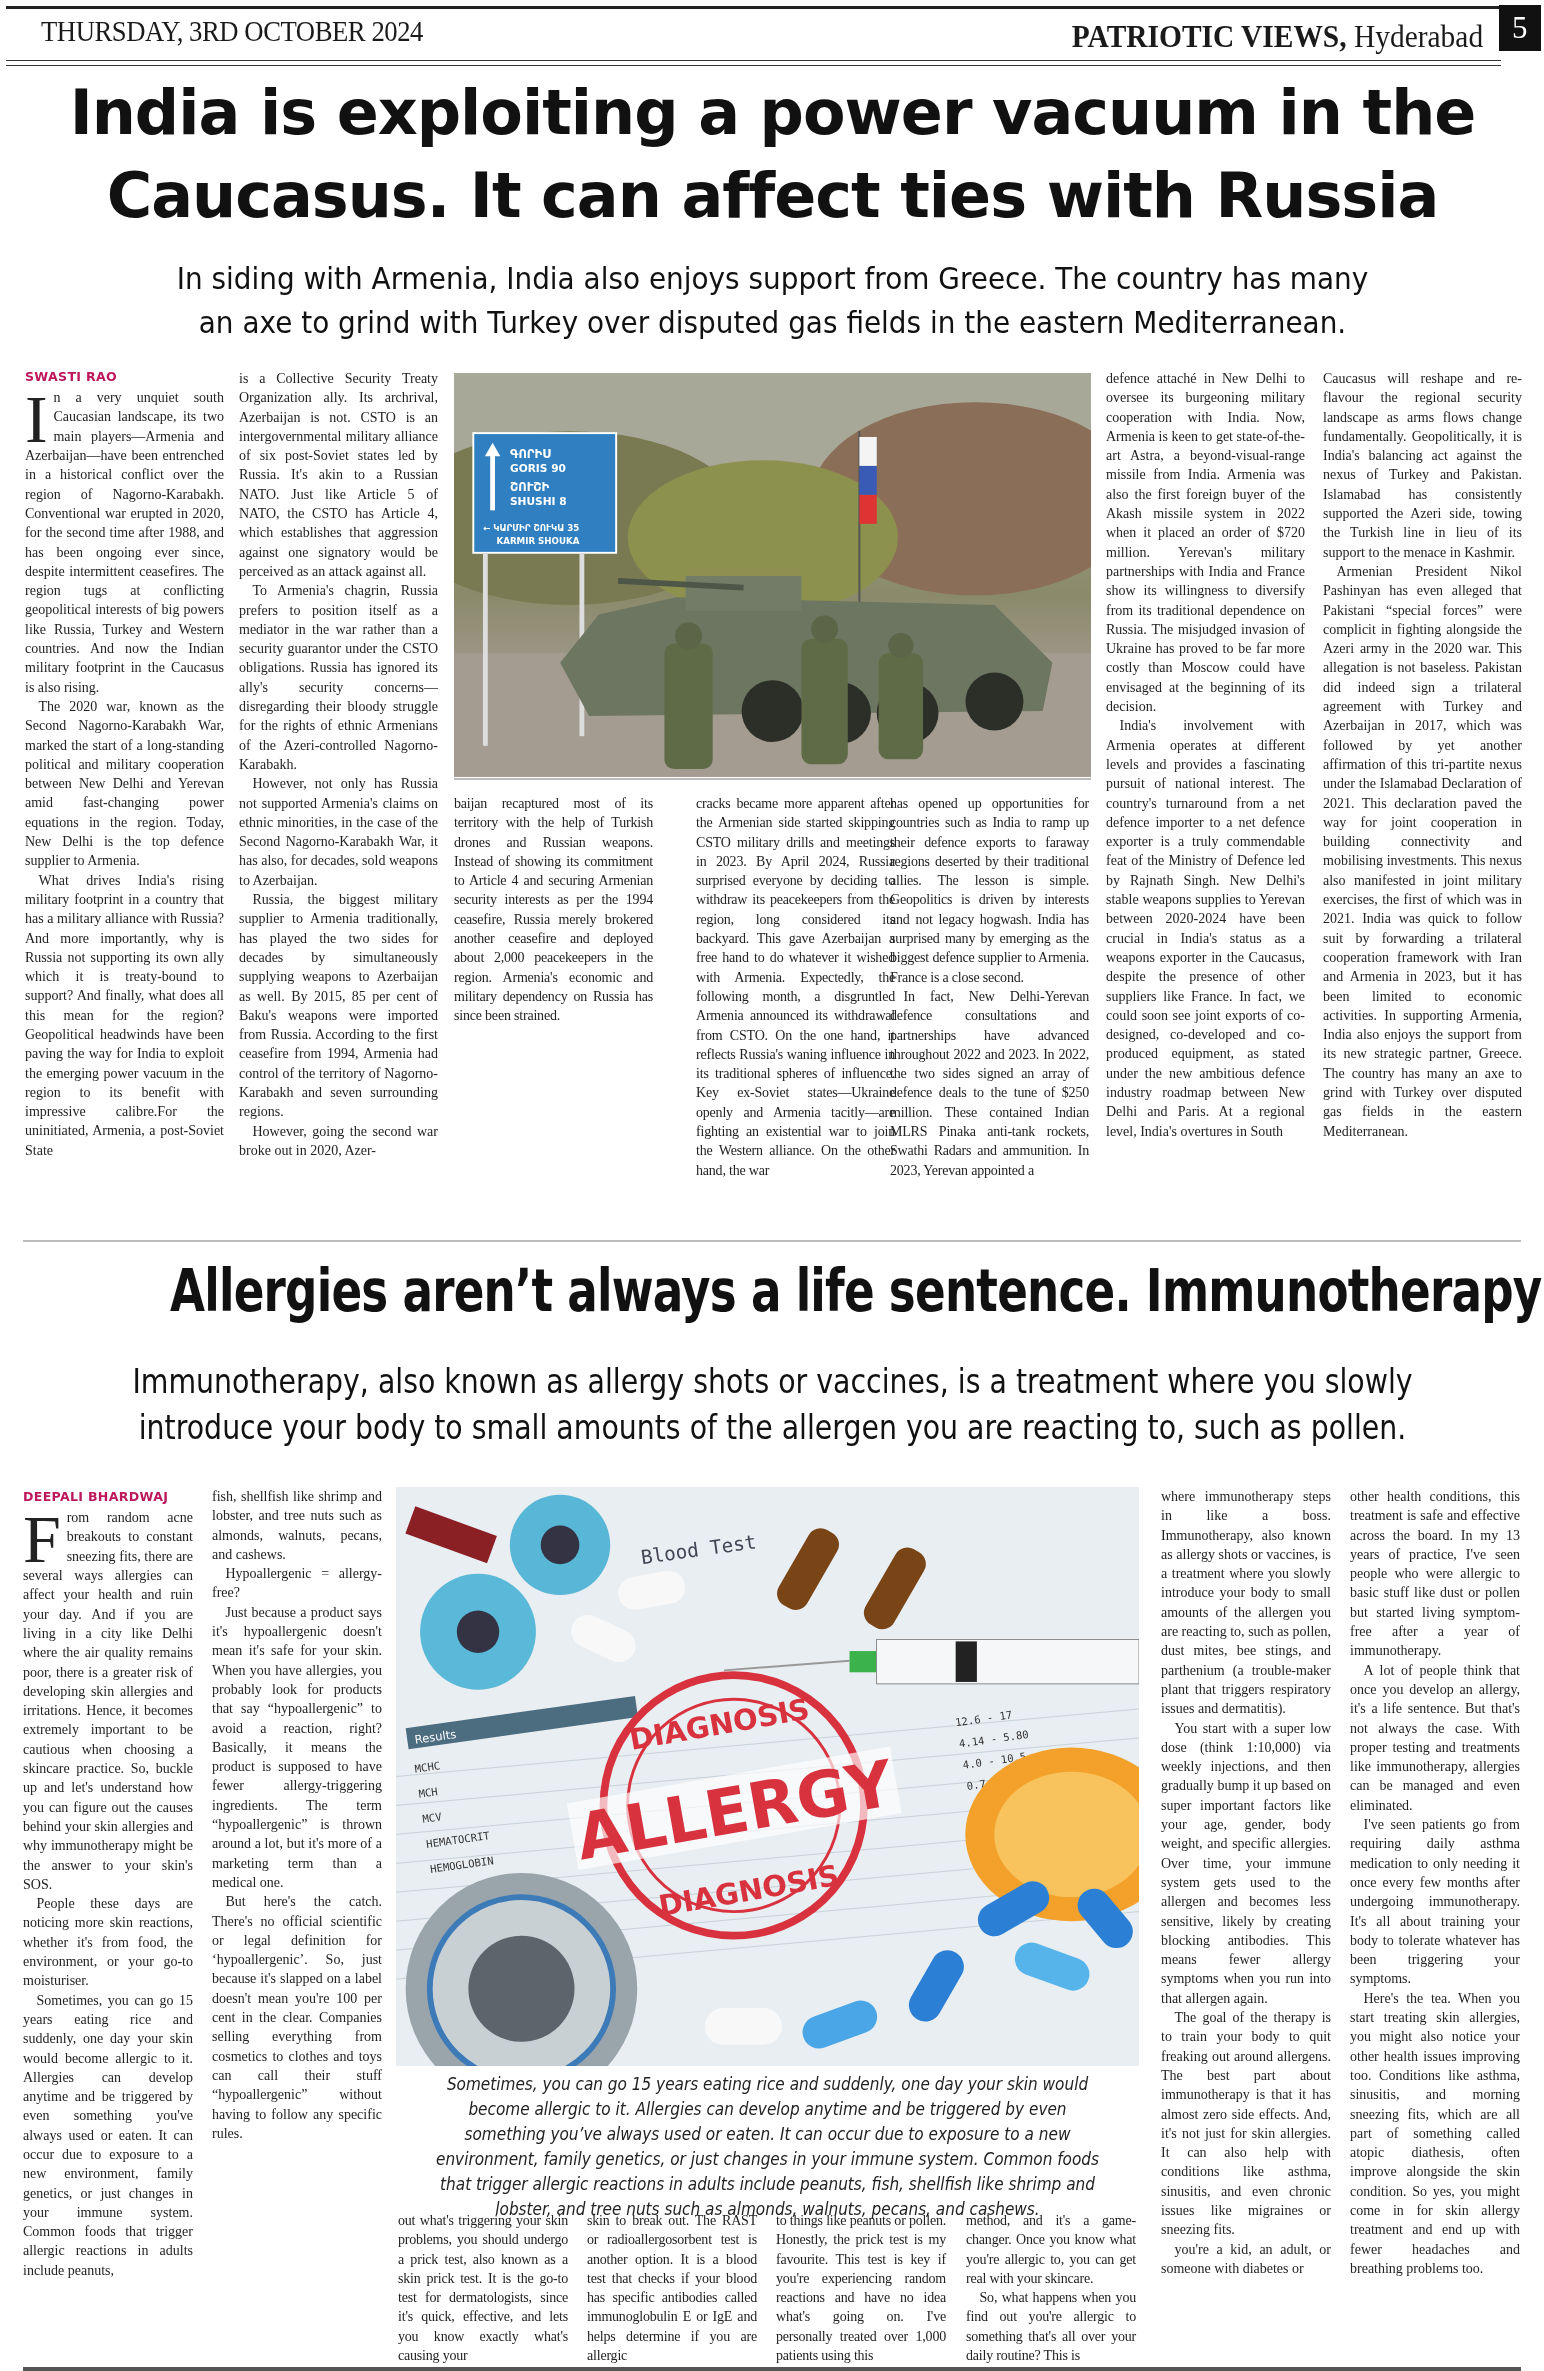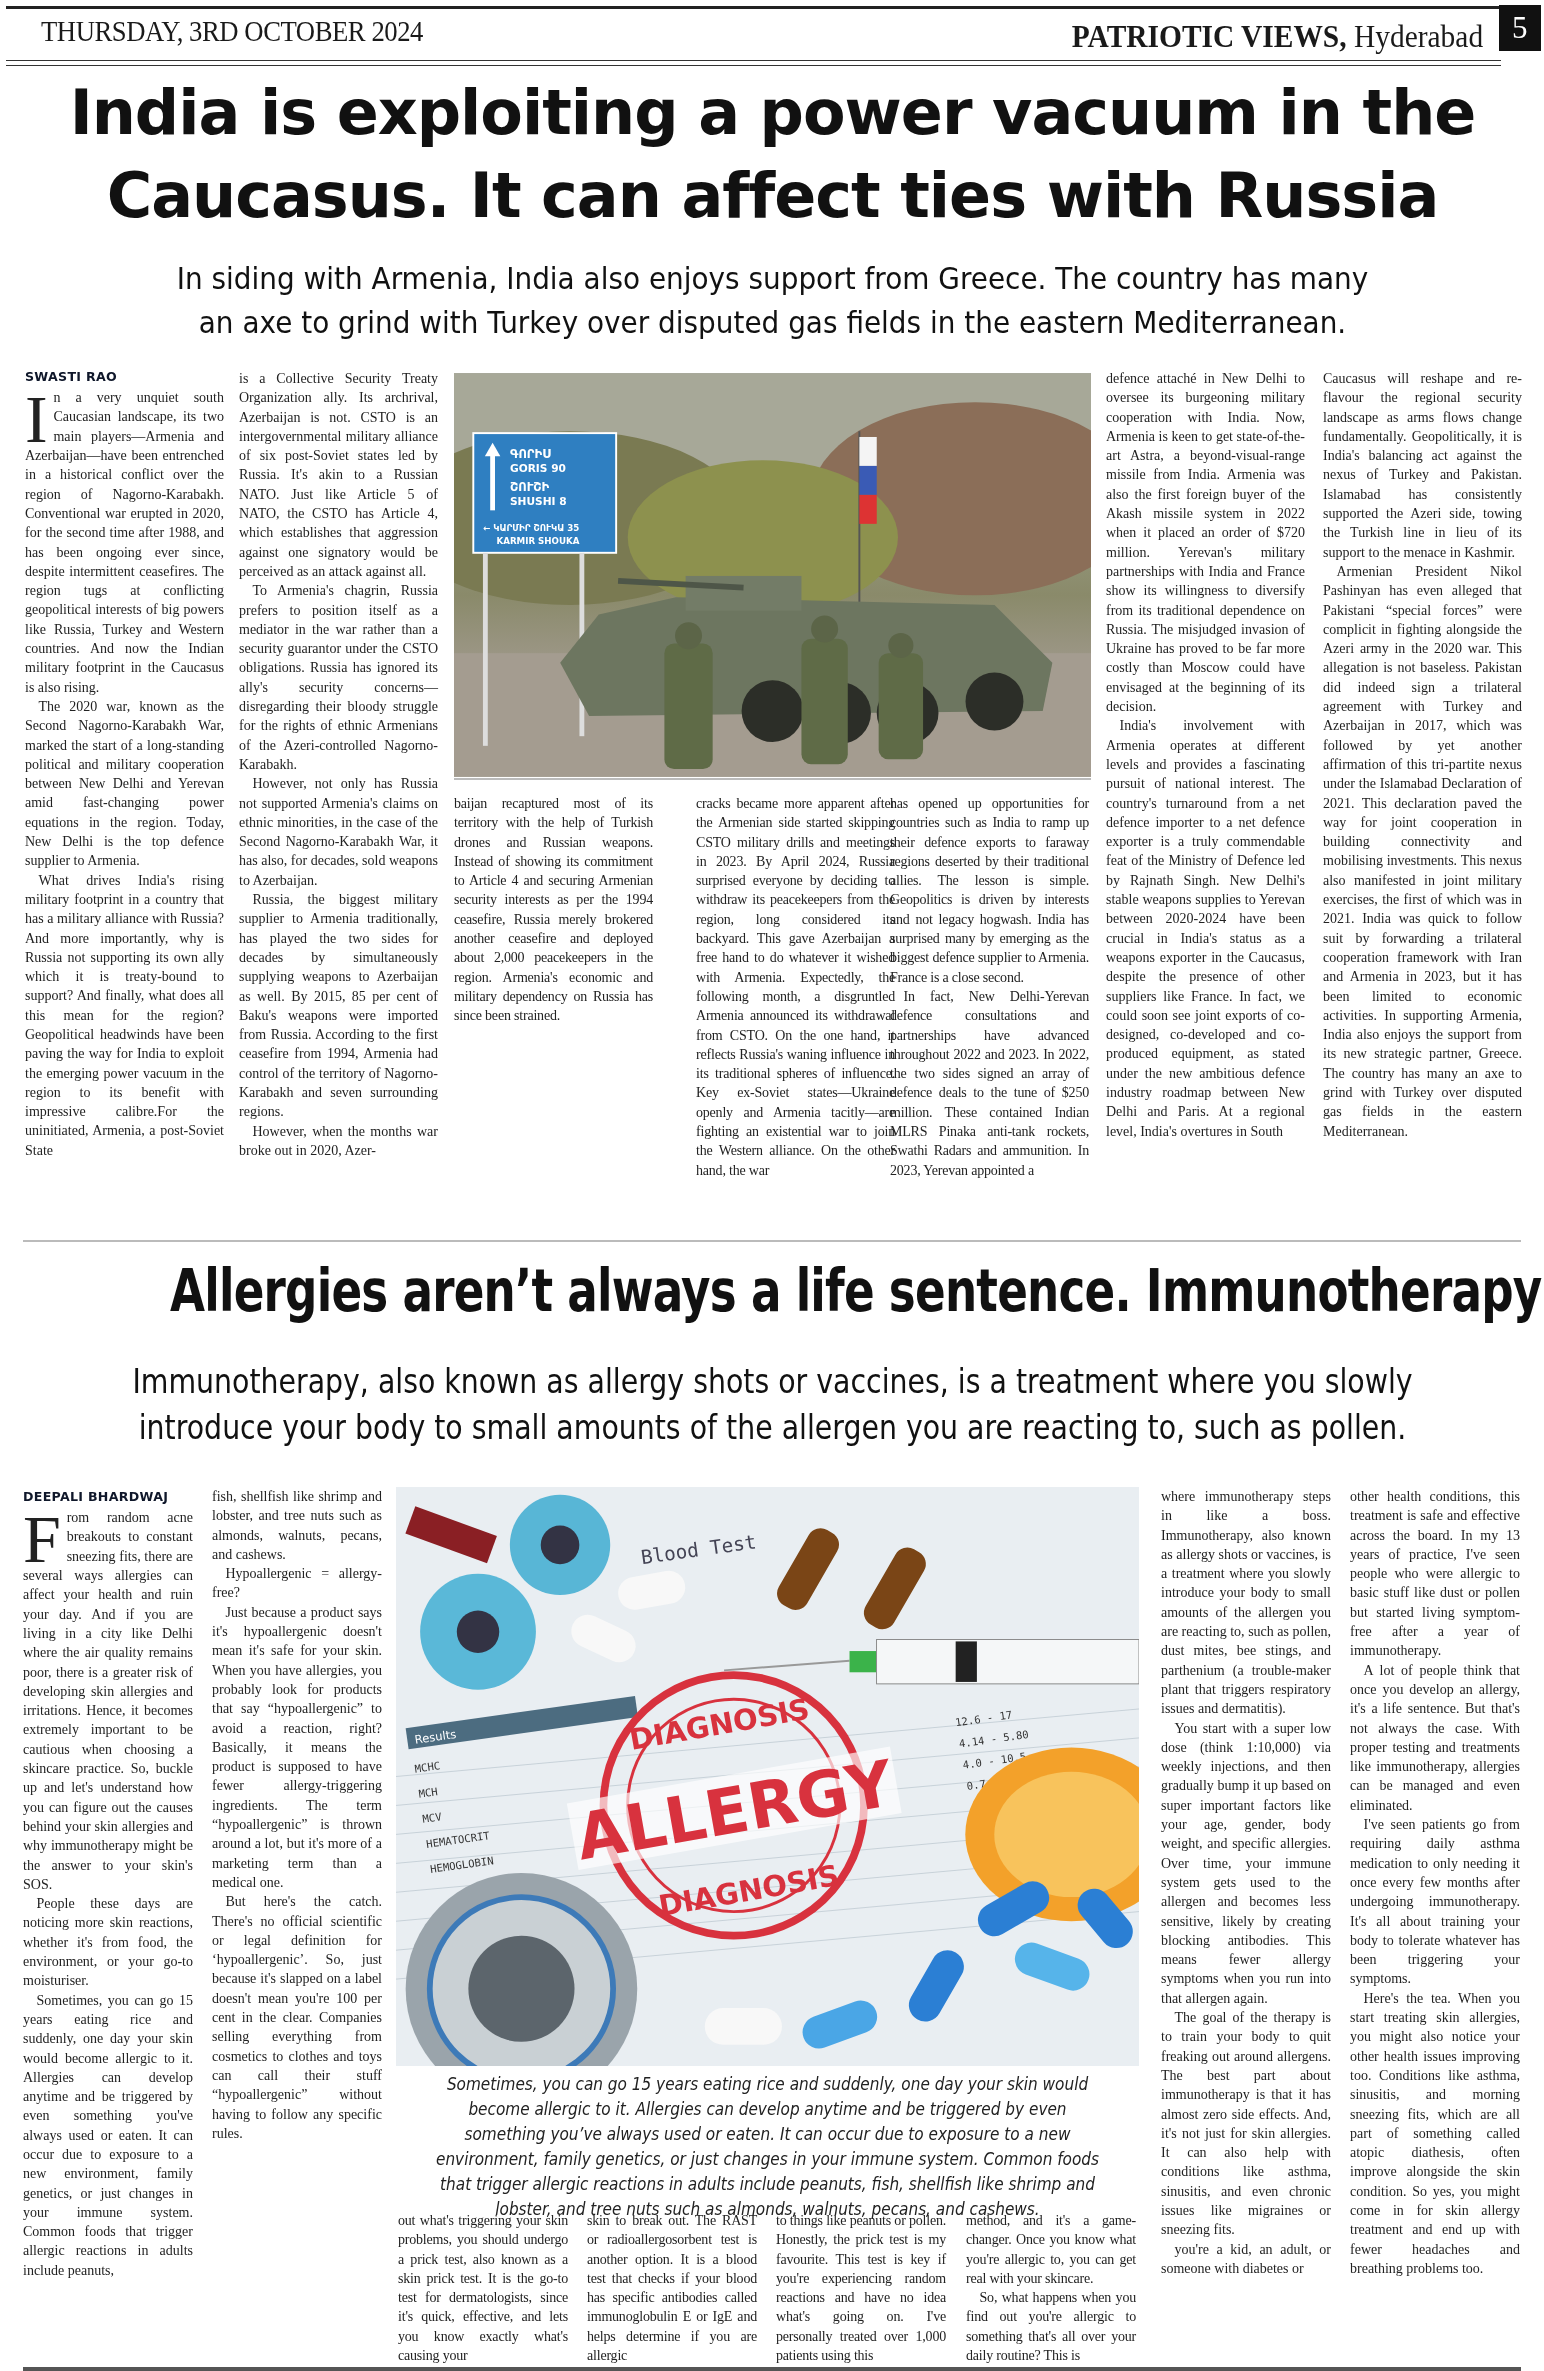--- a/index.html
+++ b/index.html
@@ -19,21 +19,21 @@
   .deck { position:absolute; left:0; width:1545px; text-align:center; font-family:"DejaVu Sans", sans-serif; color:#111; white-space:nowrap; }
   .deck1 { top:257px; font-size:30px; line-height:44px; transform:scaleX(0.93); transform-origin:center; }
 
   .h2 { top:1255px; font-size:58px; line-height:73px; transform:scaleX(0.78); transform-origin:center; }
   .deck2 { top:1359px; font-size:33px; line-height:46px; transform:scaleX(0.86); transform-origin:center; }
 
   
   .col { position:absolute; font-family:"Liberation Serif", serif; font-size:14px; line-height:19.3px; text-align:justify; hyphens:auto; color:#222; }
   .col p { margin:0; text-indent:13.5px; }
   .col p.first { text-indent:0; }
-  .byline { font-family:"DejaVu Sans", sans-serif; font-weight:bold; font-size:12.6px; letter-spacing:0.3px; color:#0f172a; margin-bottom:1.9px; }
+  .byline { font-family:"DejaVu Sans", sans-serif; font-weight:bold; font-size:12.6px; letter-spacing:0.3px; color:#be185d; margin-bottom:1.9px; }
   .dropcap { float:left; font-family:"Liberation Serif", serif; font-size:68px; line-height:54px; margin:3.9px 5.8px 0 0; color:#222; }
   .col-cond { font-family:"Liberation Serif", serif; font-size:14px; letter-spacing:-0.2px; }
 
   .hr { position:absolute; height:1.9px; background:#bbb; }
   .hr-dark { position:absolute; height:3.9px; background:#555; }
 
   
   .photo { position:absolute; overflow:hidden; }
   .photo1 { left:454px; top:373px; width:637px; height:404px; background:linear-gradient(180deg,#a9ada3 0%,#9a9f86 30%,#8a8a6a 55%,#a19a8e 75%,#b2aca2 100%); }
   .photo2 { left:396px; top:1487px; width:743px; height:579px; background:linear-gradient(135deg,#eef2f5 0%,#dfe6ec 50%,#cfd8df 100%); }
@@ -63,21 +63,21 @@
   <span class="dropcap">I</span>
   <p class="first">n a very unquiet south Caucasian landscape, its two main players—Armenia and Azerbaijan—have been entrenched in a historical conflict over the region of Nagorno-Karabakh. Conventional war erupted in 2020, for the second time after 1988, and has been ongoing ever since, despite intermittent ceasefires. The region tugs at conflicting geopolitical interests of big powers like Russia, Turkey and Western countries. And now the Indian military footprint in the Caucasus is also rising.</p>
   <p>The 2020 war, known as the Second Nagorno-Karabakh War, marked the start of a long-standing political and military cooperation between New Delhi and Yerevan amid fast-changing power equations in the region. Today, New Delhi is the top defence supplier to Armenia.</p>
   <p>What drives India's rising military footprint in a country that has a military alliance with Russia? And more importantly, why is Russia not supporting its own ally which it is treaty-bound to support? And finally, what does all this mean for the region? Geopolitical headwinds have been paving the way for India to exploit the emerging power vacuum in the region to its benefit with impressive calibre.For the uninitiated, Armenia, a post-Soviet State</p>
 </div>
 <div class="col" style="left:239px; top:369px; width:199px;">
   <p class="first">is a Collective Security Treaty Organization ally. Its archrival, Azerbaijan is not. CSTO is an intergovernmental military alliance of six post-Soviet states led by Russia. It's akin to a Russian NATO. Just like Article 5 of NATO, the CSTO has Article 4, which establishes that aggression against one signatory would be perceived as an attack against all.</p>
   <p>To Armenia's chagrin, Russia prefers to position itself as a mediator in the war rather than a security guarantor under the CSTO obligations. Russia has ignored its ally's security concerns—disregarding their bloody struggle for the rights of ethnic Armenians of the Azeri-controlled Nagorno-Karabakh.</p>
   <p>However, not only has Russia not supported Armenia's claims on ethnic minorities, in the case of the Second Nagorno-Karabakh War, it has also, for decades, sold weapons to Azerbaijan.</p>
   <p>Russia, the biggest military supplier to Armenia traditionally, has played the two sides for decades by simultaneously supplying weapons to Azerbaijan as well.  By 2015, 85 per cent of Baku's weapons were imported from Russia. According to the first ceasefire from 1994, Armenia had control of the territory of Nagorno-Karabakh and seven surrounding regions.</p>
-  <p>However, when the months war broke out in 2020, Azer-</p>
+  <p>However, going the second war broke out in 2020, Azer-</p>
 </div>
 
 <div class="photo photo1">
   <svg width="637" height="404" viewBox="0 0 660 418">
     <rect x="0" y="0" width="660" height="140" fill="#a7a898"></rect>
     <ellipse cx="120" cy="150" rx="180" ry="90" fill="#7a7a52"></ellipse>
     <ellipse cx="540" cy="130" rx="170" ry="100" fill="#8b6e58"></ellipse>
     <ellipse cx="320" cy="170" rx="140" ry="80" fill="#8d914e"></ellipse>
     <rect x="0" y="290" width="660" height="128" fill="#a49c90"></rect>
 

